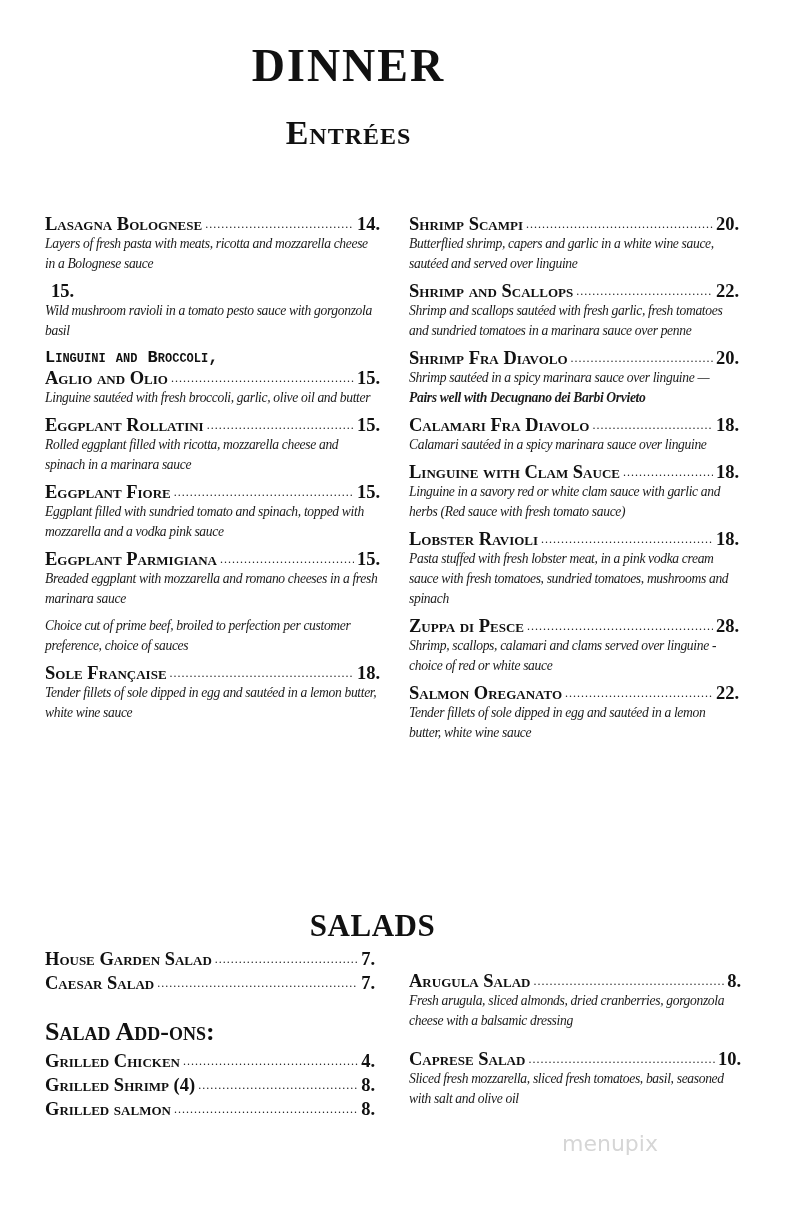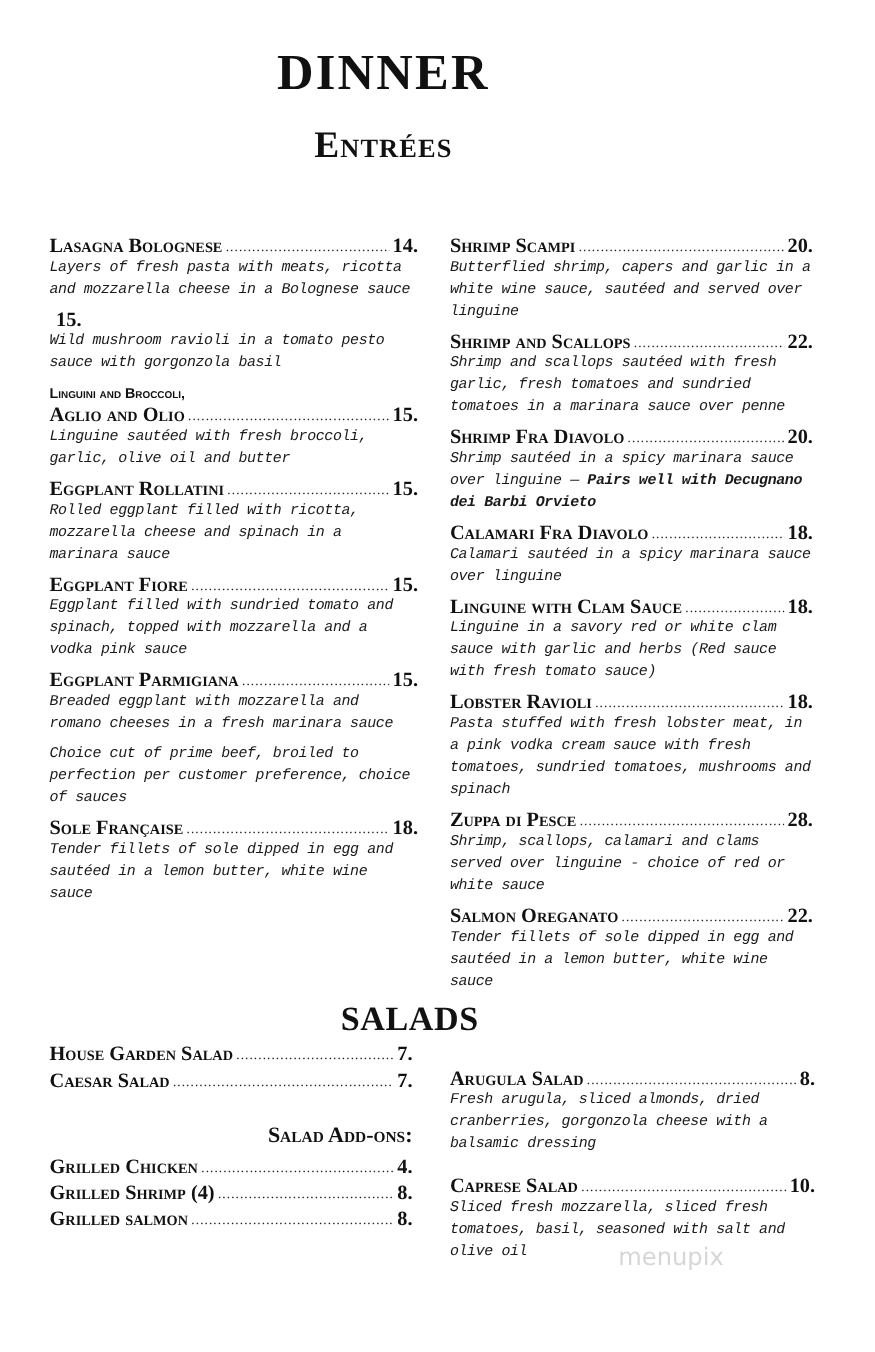--- a/index.html
+++ b/index.html
@@ -25,39 +25,39 @@
     }
     .name-row .dots {
       flex: 1; overflow: hidden; margin: 0 3px;
       font-weight: normal; font-size: 12px; letter-spacing: 1px; color: #222;
     }
     .name-row .dots::before {
       content: "........................................................................................................................................";
     }
     .name-row .price { font-variant: normal; font-size: 18.5px; }
     .name-line2 {
-      font-family: Liberation Sans, sans-serif; font-weight: bold;
-      font-variant: small-caps; font-size: 13px; line-height: 20px;
+      font-family: Liberation Mono, monospace; font-weight: bold;
+      font-variant: small-caps; font-size: 17px; line-height: 20px;
     }
     .desc {
-      font-family: Liberation Mono, monospace; font-style: italic;
+      font-family: Liberation Serif, serif; font-style: italic;
       font-size: 13.6px; line-height: 20px; color: #1a1a1a;
       letter-spacing: -0.35px;
     }
     .desc b { font-weight: bold; }
 
     #left-entrees { left: 45px; top: 214px; }
     #right-entrees { left: 409px; top: 214px; width: 330px; }
 
     #left-salads { left: 45px; top: 949px; width: 330px; }
     #right-salads { left: 409px; top: 971px; width: 332px; }
 
     .addons-title {
-      text-align: right; font-family: "Liberation Serif", serif; font-weight: bold;
-      font-variant: small-caps; font-size: 20px; line-height: 26px;
+      text-align: left; font-family: "Liberation Serif", serif; font-weight: bold;
+      font-variant: small-caps; font-size: 26px; line-height: 26px;
       margin: 26px 0 6px 0;
     }
     .compact { margin-bottom: 4px; }
 
     .watermark {
       position: absolute; left: 562px; top: 1131px;
       font-family: "DejaVu Sans", sans-serif; font-size: 22px;
       color: #d6d6d6; letter-spacing: 0px; font-weight: normal;
     }
   </style>

